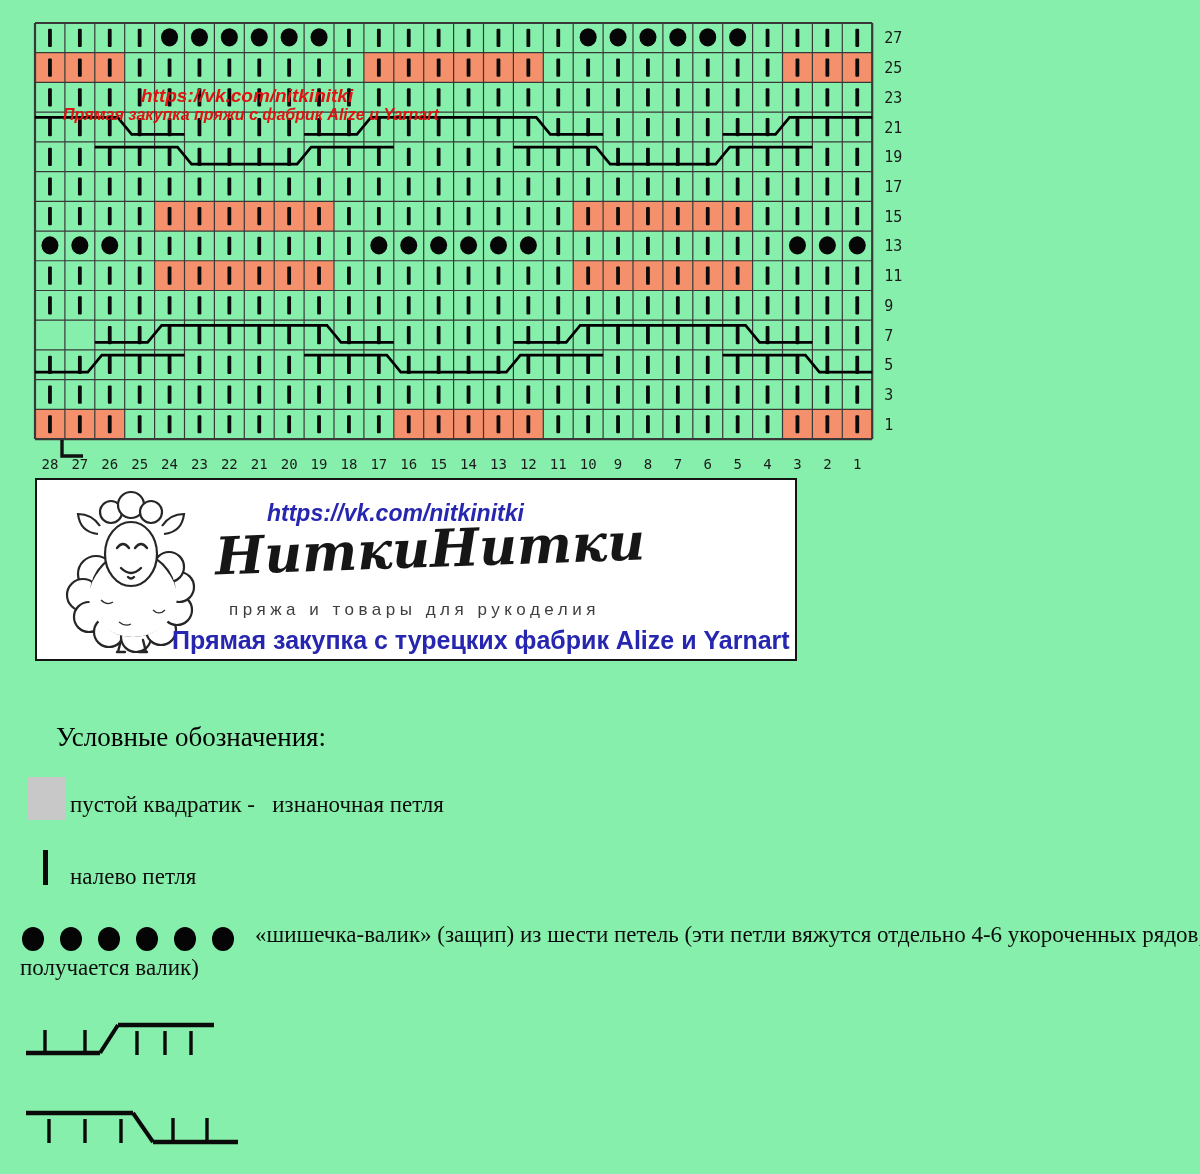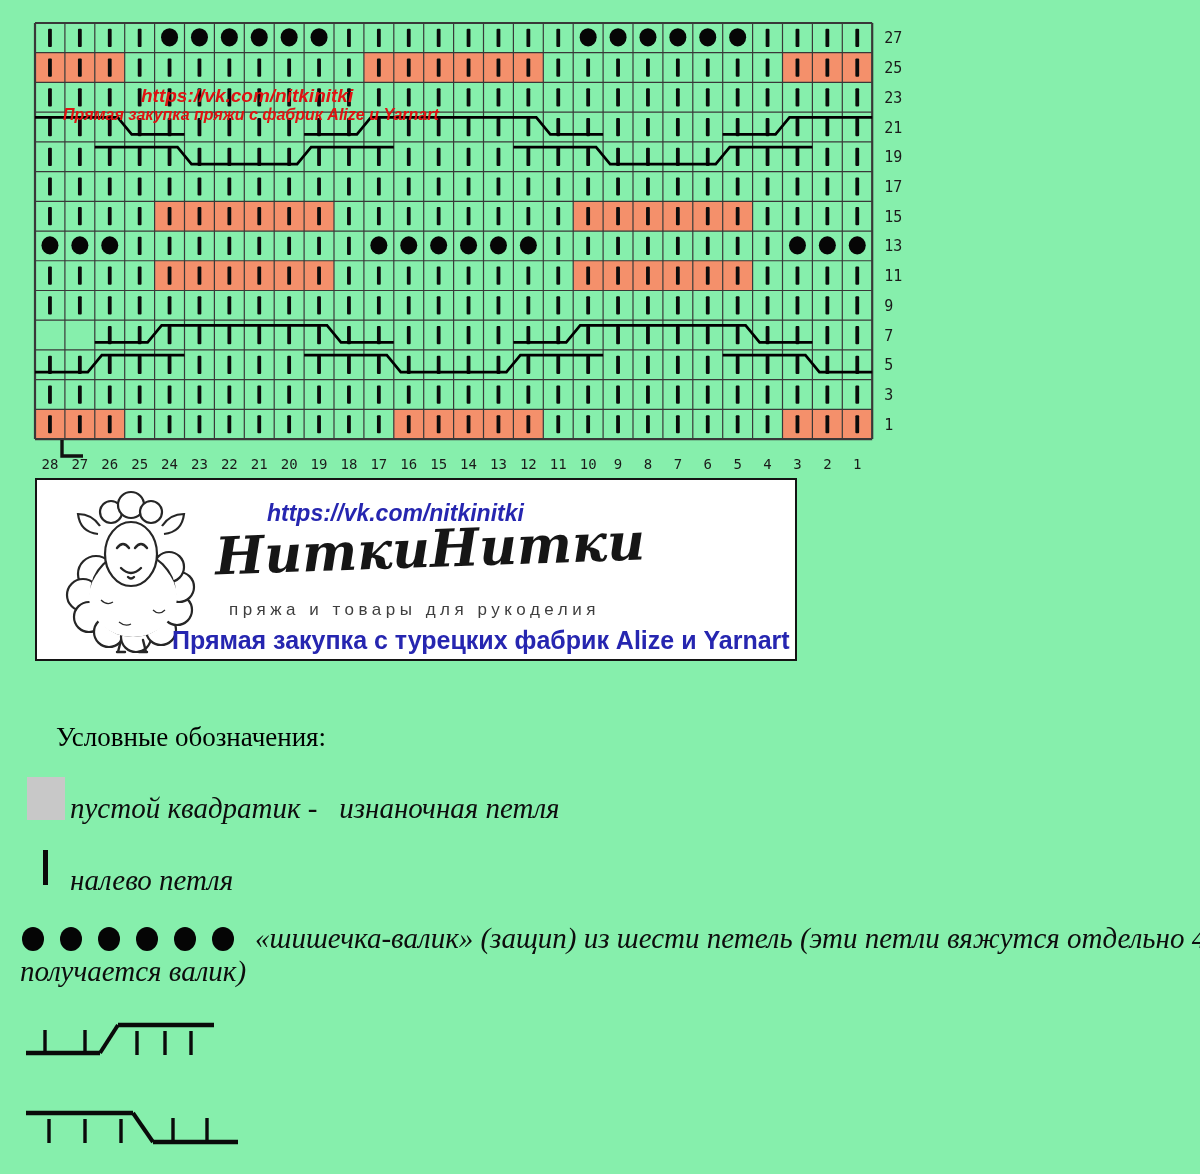--- a/index.html
+++ b/index.html
@@ -14,21 +14,21 @@
   #logobox{left:35px;top:478px;width:758px;height:179px;border:2.5px solid #141414;background:#fff;}
   #logo-url{left:230px;top:20px;font-size:23px;font-weight:bold;font-style:italic;
             color:#2626B0;font-family:"Liberation Sans",sans-serif;white-space:nowrap;}
   #logo-script{left:178px;top:38px;font-size:52px;font-weight:bold;font-style:italic;
             color:#161616;font-family:"DejaVu Serif",serif;transform:rotate(-2deg);white-space:nowrap;}
   #logo-tagline{left:192px;top:120px;font-size:17px;letter-spacing:4.5px;color:#3E3E3E;
             font-family:"Liberation Sans",sans-serif;white-space:nowrap;}
   #logo-bottom{left:135px;top:146px;font-size:25px;font-weight:bold;
             color:#2626B0;font-family:"Liberation Sans",sans-serif;white-space:nowrap;}
   
-  .leg-text{font-size:29px;color:#0d0d0d;white-space:pre;font-style:italic;}
+  .leg-text{font-size:23px;color:#0d0d0d;white-space:pre;}
   #leg-title{left:30px;top:722px;font-size:27px;font-weight:normal;color:#000;margin-left:26px;}
   #leg-sq{left:27px;top:777px;width:38px;height:43px;}
   #leg-t1{left:70px;top:792px;}
   #leg-bar{left:43px;top:850px;width:5px;height:35px;background:#0a0a0a;}
   #leg-t2{left:70px;top:864px;}
   #leg-item3{left:20px;top:922px;width:1160px;height:70px;}
   #leg-t3a{left:235px;top:0px;position:absolute;white-space:nowrap;}
   #leg-t3b{left:0px;top:33px;position:absolute;white-space:nowrap;}
   #leg-sym1{left:25px;top:1016px;}
   #leg-t4{left:222px;top:1026px;}

